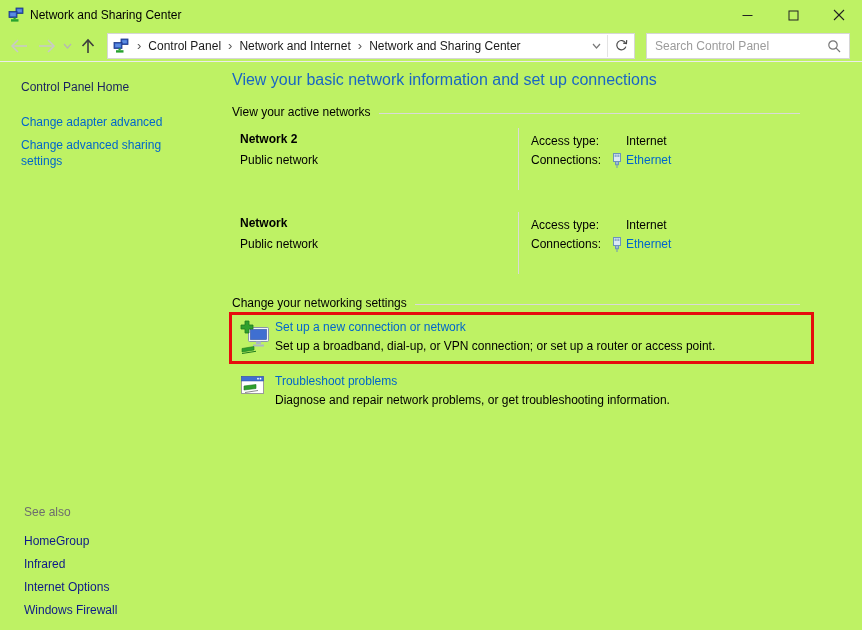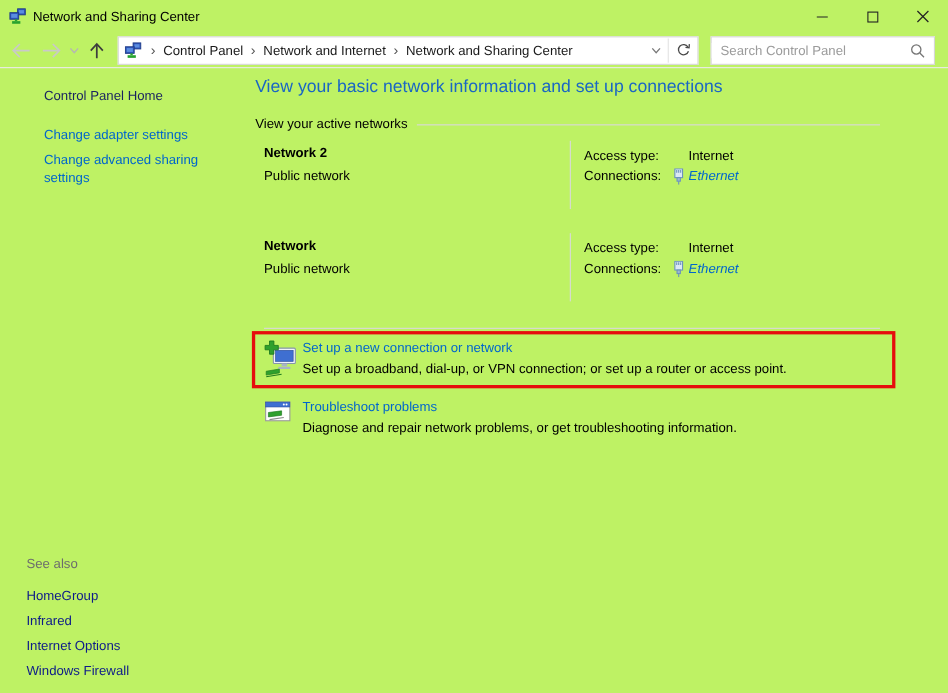--- a/index.html
+++ b/index.html
@@ -27,21 +27,21 @@
   .addr-dd{width:22px;display:flex;justify-content:center;align-items:center;height:22px;}
   .addr-refresh{width:26px;height:22px;display:flex;justify-content:center;align-items:center;border-left:1px solid #e3e3e3;}
   .searchbox{width:202px;height:24px;border:1px solid #d6d6d6;display:flex;align-items:center;background:#fff;}
   .searchbox input{border:0;outline:0;flex:1;font-size:12px;padding:0 0 0 8px;color:#222;
     font-family:"Liberation Sans","DejaVu Sans",sans-serif;}
   .searchbox input::placeholder{color:#9b9b9b;}
   .searchbox .mag{margin:0 8px 0 4px;display:flex;}
 
   
   .bodyrow{display:flex;height:568px;}
-  .sidebar{width:215px;box-sizing:border-box;padding:18px 20px 0 40px;position:relative;flex:none;}
+  .sidebar{width:215px;box-sizing:border-box;padding:18px 20px 0 21px;position:relative;flex:none;}
   .cp-home{font-size:12px;color:var(--navy-link,#19235f);margin-bottom:20px;cursor:pointer;}
   .task{font-size:12px;line-height:16px;color:var(--link,#0066cc);margin-bottom:7px;cursor:pointer;width:150px;}
   .see-also{position:absolute;top:443px;left:24px;}
   .see-also .sa-head{font-size:12px;color:#6d6d6d;margin-bottom:11px;}
   .see-also .sa-link{font-size:12px;color:var(--see-also-link,#0d1a89);line-height:23px;cursor:pointer;}
 
   .main{width:647px;box-sizing:border-box;padding:8px 62px 0 17px;flex:none;}
   h1.page-heading{font-size:16px;font-weight:normal;color:var(--heading,#1a66c4);margin:0;line-height:19px;}
   .section-head{display:flex;align-items:center;font-size:12px;color:#000;}
   .section-head .rule{flex:1;border-top:1px solid #d9d9d9;margin-left:8px;margin-top:2px;}
@@ -50,21 +50,21 @@
 
   .networks{margin-top:9px;}
   .net-row{display:flex;height:62px;margin-bottom:22px;}
   .net-left{width:286px;box-sizing:border-box;padding:4px 0 0 8px;}
   .net-name{font-size:12px;font-weight:bold;color:#000;margin-bottom:7px;}
   .net-profile{font-size:12px;color:#000;}
   .net-right{flex:1;border-left:1px solid #d9d9d9;padding:4px 0 0 12px;}
   .net-line{display:flex;align-items:center;font-size:12px;line-height:19px;color:#000;}
   .net-label{width:80px;flex:none;}
   .net-val{margin-left:15px;}
-  .eth-link{color:var(--link,#0066cc);cursor:pointer;margin-left:3px;font-style:italic;}
+  .eth-link{color:var(--link,#0066cc);cursor:pointer;margin-left:3px;}
 
   .settings{margin-top:2px;}
   .setting{display:flex;padding:2px 0 0 8px;}
   .setting .s-icon{width:30px;flex:none;margin-right:5px;display:flex;align-items:flex-start;}
   .s-title{font-size:12px;color:var(--link,#0066cc);cursor:pointer;margin-bottom:5px;}
   .s-desc{font-size:12px;color:#000;}
   .highlighted{border:3px solid var(--highlight,#e60d0d);width:585px;box-sizing:border-box;
     margin-left:-3px;padding:5px 6px 5px 8px;}
   .plain{margin-top:8px;}
 </style>
@@ -169,21 +169,21 @@
             <line x1="9.2" y1="9.2" x2="13" y2="13" stroke="#767676" stroke-width="1.2"></line>
           </svg>
       </span>
     </div>
   </div>
 
   <div class="bodyrow">
 
     <div class="sidebar">
       <div class="cp-home">Control Panel Home</div>
-      <div class="task">Change adapter settings</div>
+      <div class="task">Change adapter advanced</div>
       <div class="task">Change advanced sharing settings</div>
 
       <div class="see-also">
         <div class="sa-head">See also</div>
         <div class="sa-link">HomeGroup</div>
         <div class="sa-link">Infrared</div>
         <div class="sa-link">Internet Options</div>
         <div class="sa-link">Windows Firewall</div>
       </div>
     </div>
@@ -247,20 +247,21 @@
                     <line x1="6" y1="11.7" x2="6" y2="15" stroke="#6b93bd"></line>
                   </svg>
               </span>
               <span class="eth-link">Ethernet</span>
             </div>
           </div>
         </div>
       </div>
 
       <div class="section-head sec2">
+        <span>Change your networking settings</span>
         <span class="rule"></span>
       </div>
 
       <div class="settings">
 
         <div class="setting highlighted">
           <span class="s-icon">
             <svg width="30" height="36" viewBox="0 0 30 36">
               <rect x="8.5" y="7.5" width="20" height="14" rx="1" fill="#f0f4fa" stroke="#8796ab"></rect>
               <rect x="10.5" y="9.5" width="16" height="10" fill="#3f6fd1" stroke="#2c4f9e" stroke-width="0.6"></rect>

